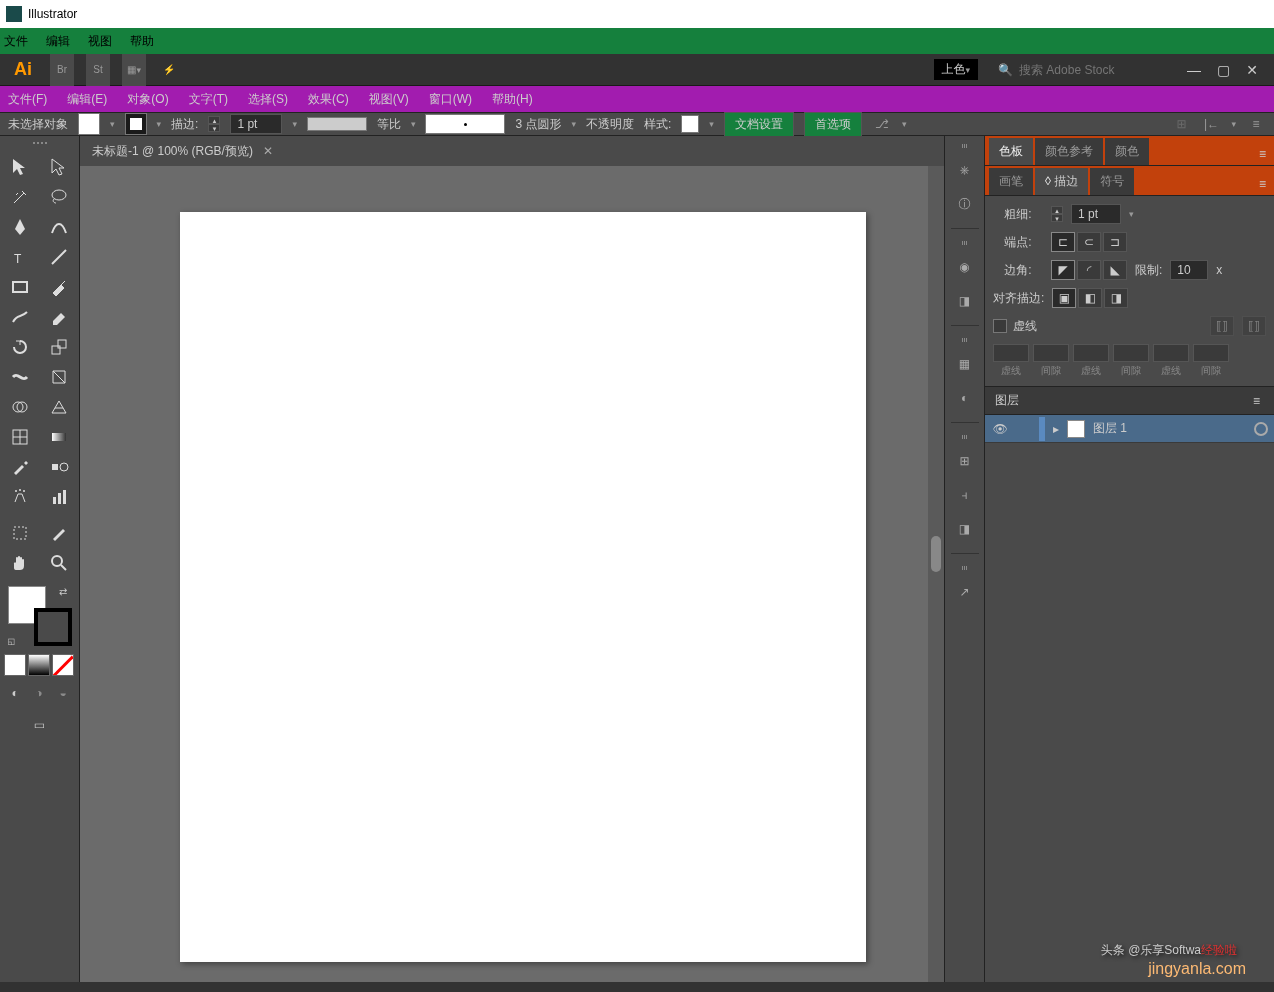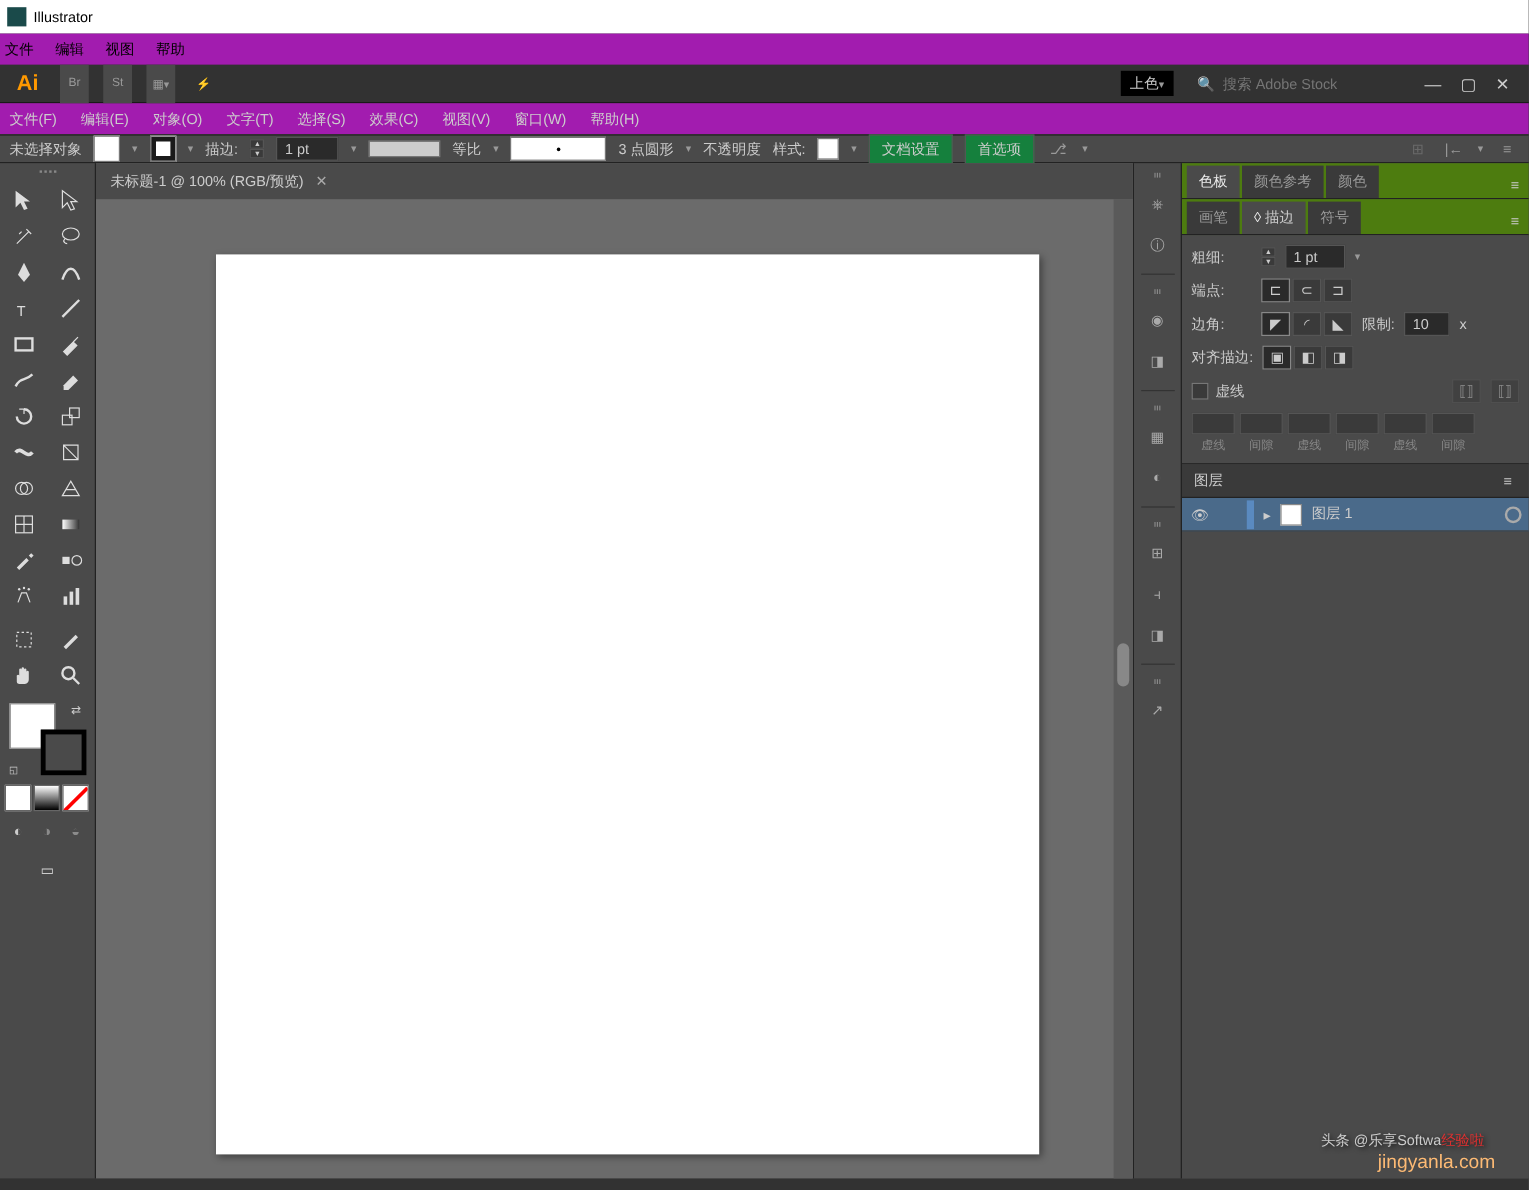--- a/index.html
+++ b/index.html
@@ -1,20 +1,20 @@
 <!DOCTYPE html>
 <html><head>
 <meta charset="utf-8">
 <style>
 *{margin:0;padding:0;box-sizing:border-box;font-family:"Microsoft YaHei",Arial,sans-serif;font-size:12px;color:#ccc;user-select:none}
 body{background:#323232;width:1274px;height:992px;overflow:hidden;position:relative}
 .titlebar{height:28px;background:#fff;display:flex;align-items:center;padding:0 6px;color:#000}
 .titlebar .app-icon{width:16px;height:16px;background:#1a4a4a;margin-right:6px}
 .titlebar span{color:#000}
-.os-menubar{height:26px;background:#a21caf;display:flex;align-items:center;padding:0 4px;gap:18px;color:#000}
+.os-menubar{height:26px;background:#15803d;display:flex;align-items:center;padding:0 4px;gap:18px;color:#000}
 .os-menubar span{color:#000}
 .topbar{height:32px;background:#323232;display:flex;align-items:center;padding:0 8px;gap:12px;border-bottom:1px solid #1a1a1a}
 .ai-logo{color:#f90;font-weight:bold;font-size:18px;padding:0 6px}
 .tb-icon{width:24px;height:32px;display:flex;align-items:center;justify-content:center;background:#4a4a4a;color:#999;font-size:10px}
 .tb-sep{flex:1}
 .tb-select{background:#000000;padding:2px 8px;display:flex;align-items:center;gap:0}
 .chev{font-size:9px;color:#999}
 .search-box{display:flex;align-items:center;gap:6px;padding:2px 8px}
 .search-box input{background:transparent;border:none;color:#888;width:140px;outline:none}
 .win-btns{display:flex;gap:16px;padding:0 8px}
@@ -57,27 +57,27 @@
 .canvas-wrap{flex:1;position:relative;overflow:hidden}
 .artboard{position:absolute;background:#fff;left:100px;top:46px;width:686px;height:750px;box-shadow:2px 2px 6px rgba(0,0,0,0.4)}
 .scrollbar-v{position:absolute;right:0;top:30px;bottom:0;width:16px;background:#5a5a5a}
 .scrollbar-thumb{position:absolute;width:10px;left:3px;top:370px;height:36px;background:#888;border-radius:5px}
 .side-dock{width:40px;background:#4a4a4a;border-left:1px solid #222;padding-top:8px;display:flex;flex-direction:column;align-items:center;gap:10px}
 .dock-handle{width:18px;height:4px;display:flex;justify-content:center;gap:1px}
 .dock-handle span{width:1px;height:4px;background:#888}
 .dock-icon{width:24px;height:24px;display:flex;align-items:center;justify-content:center;color:#aaa}
 .dock-sep{width:28px;height:1px;background:#333;margin:2px 0}
 .panels{width:290px;background:#4a4a4a;border-left:1px solid #222;display:flex;flex-direction:column}
-.panel-tabs{height:30px;display:flex;align-items:flex-end;background:#4d7c0f;border-bottom:1px solid #222;padding:0 4px;gap:2px}
+.panel-tabs{height:30px;display:flex;align-items:flex-end;background:#c2410c;border-bottom:1px solid #222;padding:0 4px;gap:2px}
 .panel-tab{padding:5px 10px;background:#3a3a3a;color:#999}
 .panel-tab.active{background:#4a4a4a;color:#eee}
 .panel-menu{margin-left:auto;padding:4px}
 .panel-body{background:#4a4a4a;padding:8px;border-bottom:1px solid #222}
 .p-row{display:flex;align-items:center;gap:8px;margin-bottom:8px;font-size:11px}
-.p-label{color:#ccc;min-width:50px;text-align:left}
+.p-label{color:#ccc;min-width:50px;text-align:center}
 .p-input{background:#2a2a2a;border:1px solid #555;padding:2px 6px;width:50px;color:#ccc}
 .p-btn-group{display:flex;gap:2px}
 .p-btn{width:24px;height:20px;background:#3a3a3a;border:1px solid #555;display:flex;align-items:center;justify-content:center}
 .p-btn.active{background:#2a2a2a;border-color:#888}
 .p-checkbox{display:flex;align-items:center;gap:6px}
 .p-cb{width:14px;height:14px;border:1px solid #777;background:#3a3a3a}
 .dash-inputs{display:flex;gap:4px;margin-top:4px}
 .dash-col{display:flex;flex-direction:column;align-items:center;gap:2px}
 .dash-input{width:36px;height:18px;background:#3a3a3a;border:1px solid #555}
 .dash-lbl{font-size:10px;color:#888}

